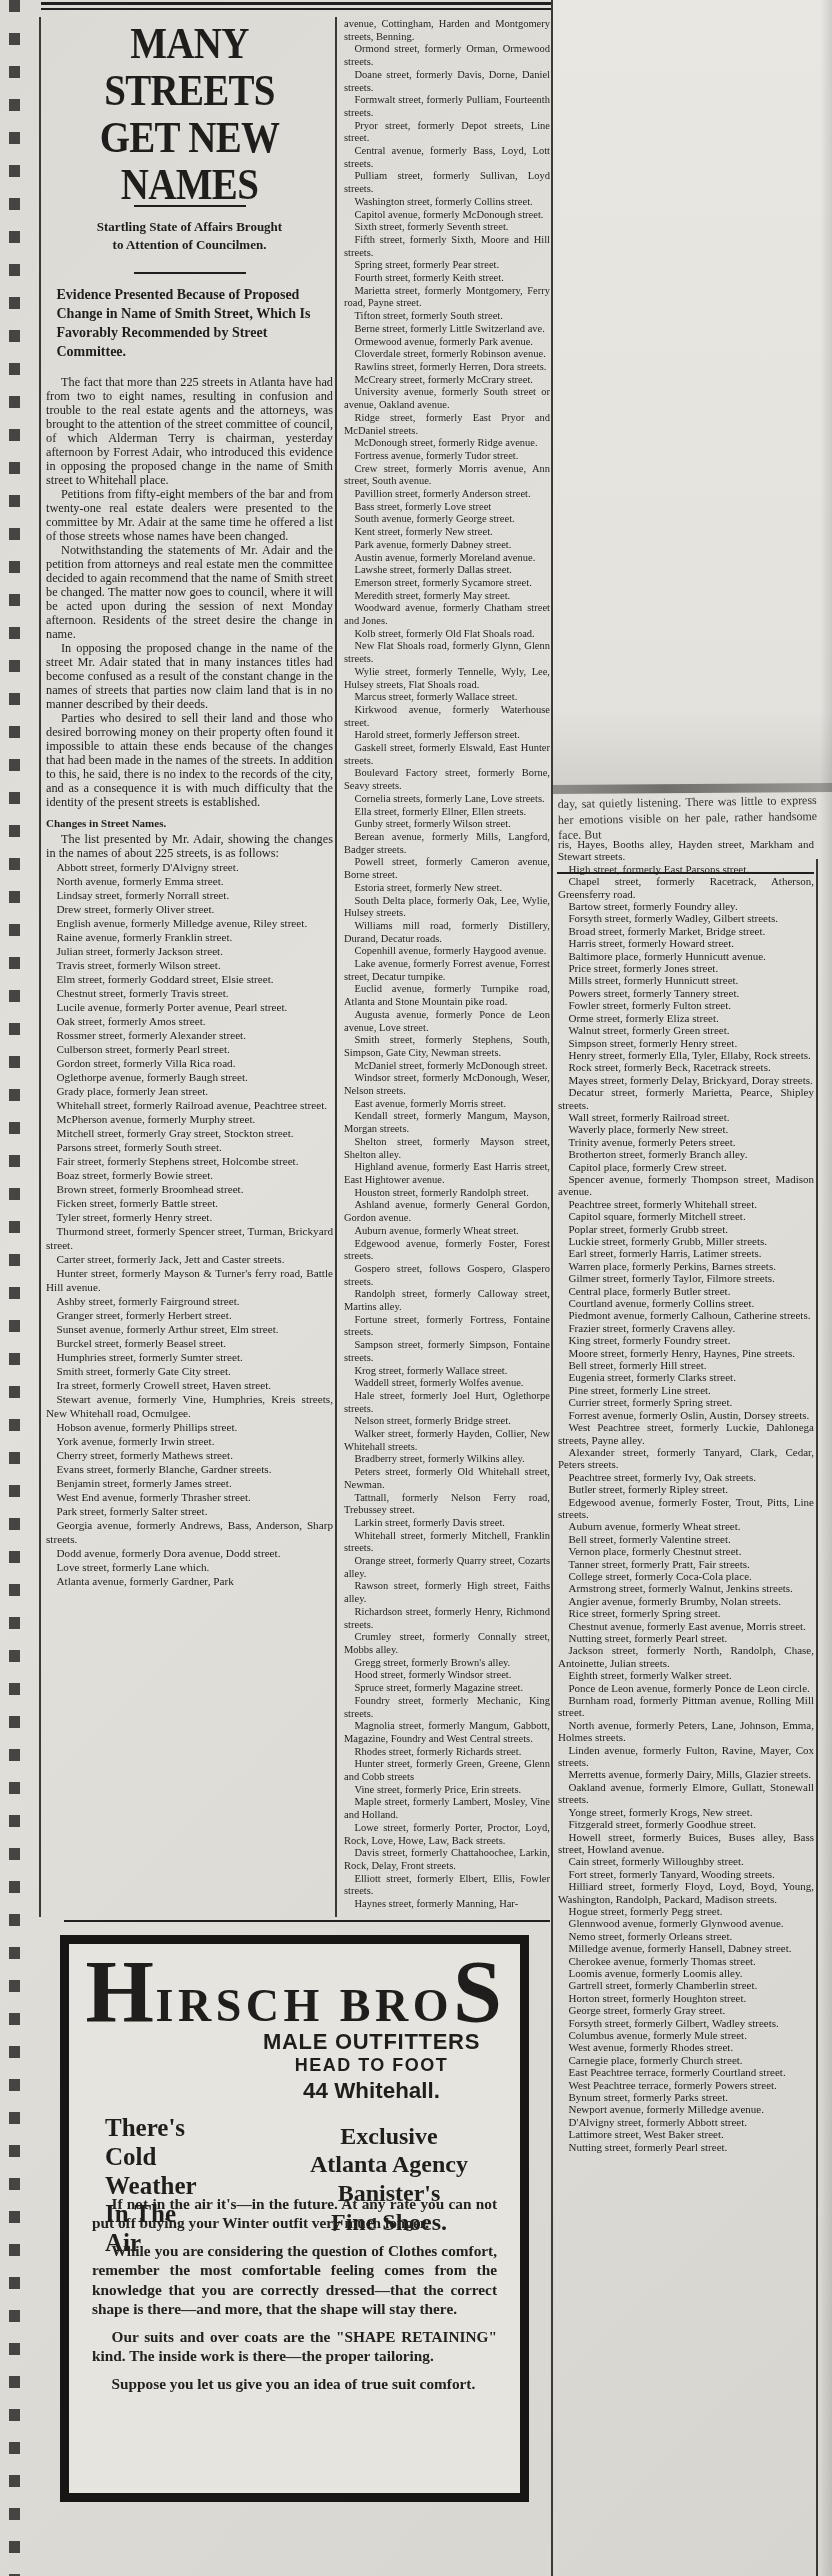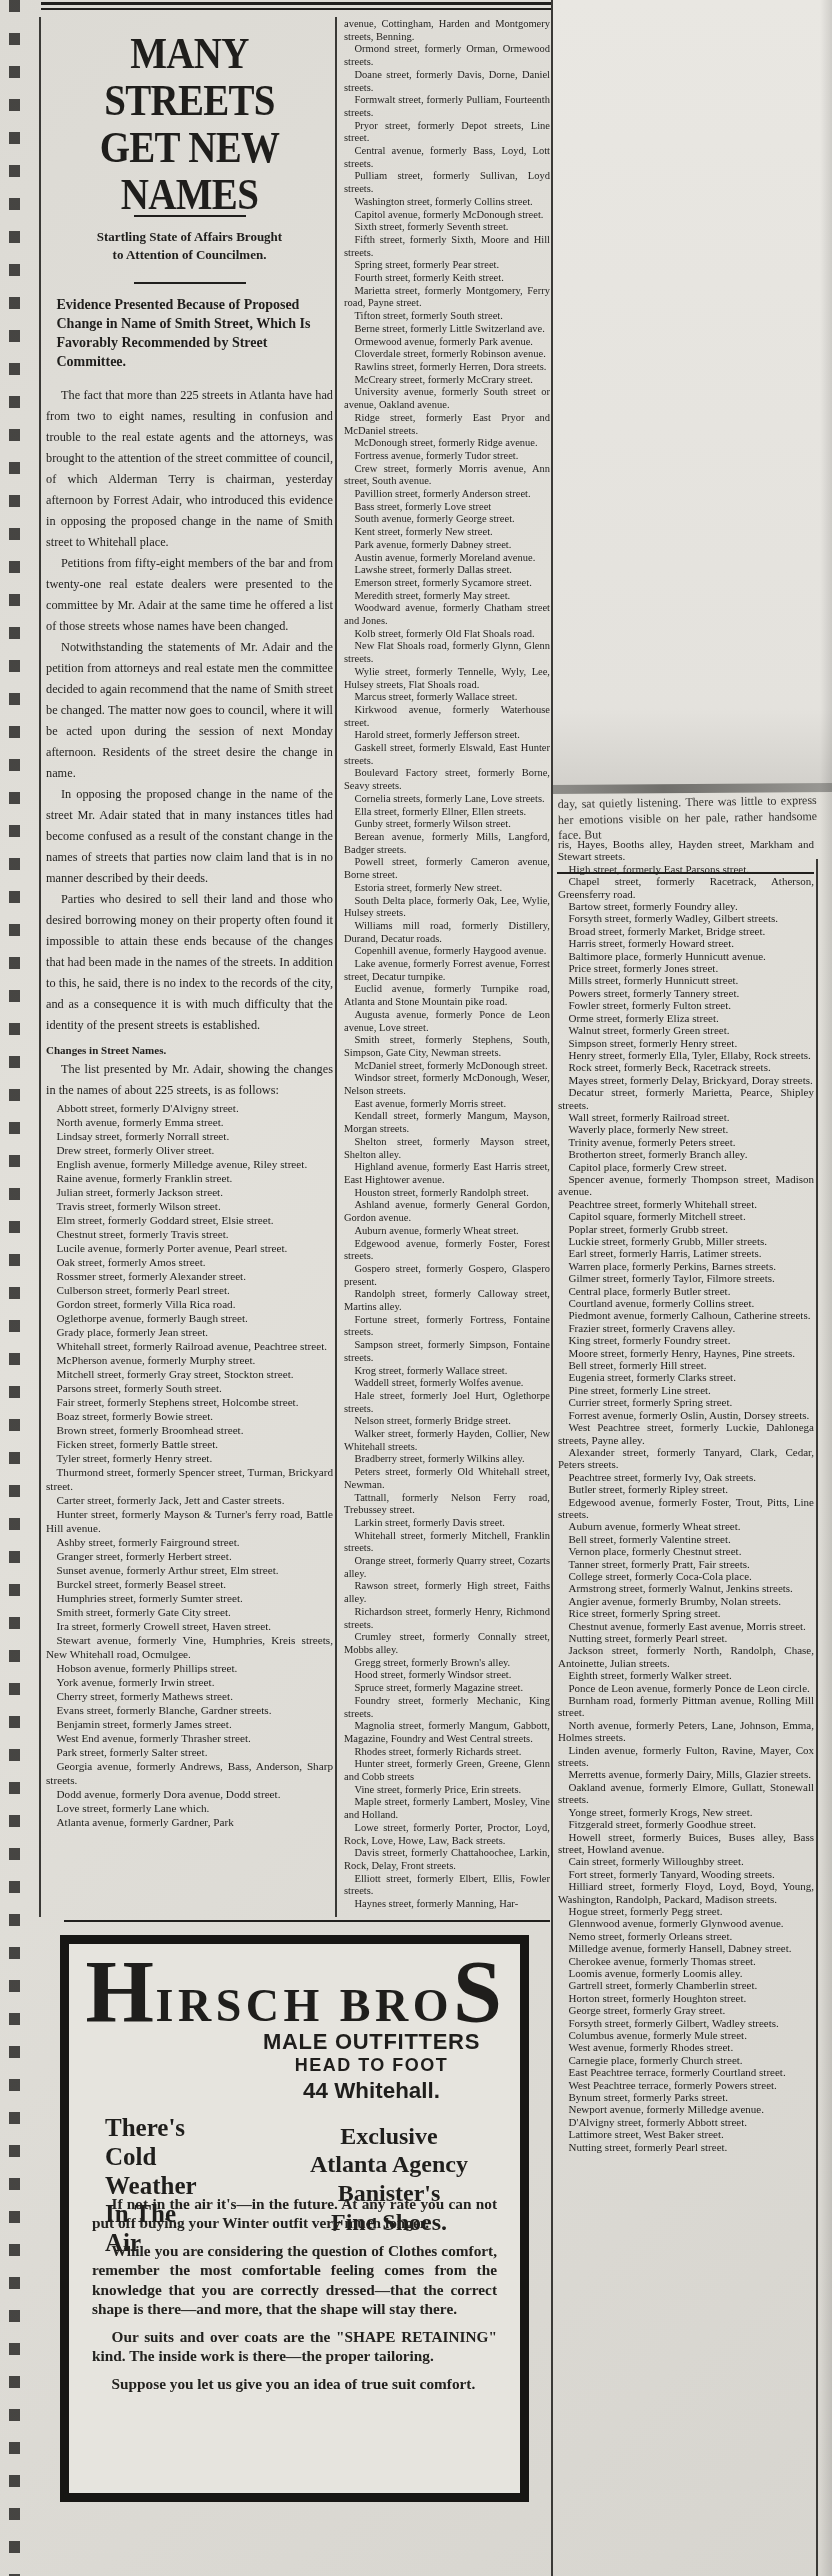--- a/index.html
+++ b/index.html
@@ -15,27 +15,27 @@
   .vrule{position:absolute;background:#3a3936;width:1.5px;}
   
   .blank-top-right{position:absolute;left:553px;top:0;width:280px;height:787px;
     background:linear-gradient(180deg,#e9e7e2 0%,#e4e2dd 90%,#d2d0cb 100%);}
   .tear-streak{position:absolute;left:551px;top:784px;width:281px;height:9px;
     background:linear-gradient(90deg,#8f8e8a,#6f6e6a 40%,#9a9995);transform:rotate(-0.4deg);}
   .right-edge-shade{position:absolute;left:820px;top:0;width:12.7px;height:2576px;
     background:linear-gradient(90deg,rgba(0,0,0,0),rgba(0,0,0,.12));}
 
   
-  .left-col{position:absolute;left:46px;top:27px;width:287px;height:1896px;overflow:hidden;}
+  .left-col{position:absolute;left:46px;top:17px;width:287px;height:1896px;overflow:hidden;}
   .headline{font-weight:bold;font-size:39px;line-height:1.08;text-align:center;
     letter-spacing:-0.7px;transform:scaleY(1.12);transform-origin:top center;margin:3px 0 0 0;}
   .head-rule{width:112px;height:2.2px;background:#201f1d;margin:16.5px auto 10.5px auto;}
   .subhead{font-weight:bold;font-size:13px;line-height:1.45;text-align:center;margin:0;}
   .deck{font-weight:bold;font-size:14px;line-height:1.35;text-align:left;margin:12px 10.5px 0 10.5px;}
-  .body-par{font-size:12.3px;line-height:21px;text-align:justify;text-indent:15px;margin:0;}
+  .body-par{font-size:12.3px;line-height:14px;text-align:justify;text-indent:15px;margin:0;}
   .body-start{margin-top:13.5px;}
   .section-head{font-weight:bold;font-size:11px;text-align:left;margin:7.5px 0 3px 0;}
   .left-col .entry{font-size:11.2px;line-height:14px;}
   .entry{font-size:10.5px;line-height:12.7px;margin:0;text-indent:10.5px;text-align:justify;}
   .cont{text-indent:0;}
 
   
   .mid-col{position:absolute;left:344px;top:18px;width:206px;height:1899px;overflow:hidden;}
   .mid-col .entry{font-size:10.5px;line-height:12.7px;}
 
@@ -218,21 +218,21 @@
         <p class="entry">McDaniel street, formerly McDonough street.</p>
         <p class="entry">Windsor street, formerly McDonough, Weser, Nelson streets.</p>
         <p class="entry">East avenue, formerly Morris street.</p>
         <p class="entry">Kendall street, formerly Mangum, Mayson, Morgan streets.</p>
         <p class="entry">Shelton street, formerly Mayson street, Shelton alley.</p>
         <p class="entry">Highland avenue, formerly East Harris street, East Hightower avenue.</p>
         <p class="entry">Houston street, formerly Randolph street.</p>
         <p class="entry">Ashland avenue, formerly General Gordon, Gordon avenue.</p>
         <p class="entry">Auburn avenue, formerly Wheat street.</p>
         <p class="entry">Edgewood avenue, formerly Foster, Forest streets.</p>
-        <p class="entry">Gospero street, formerly Gospero, Glaspero present.</p>
+        <p class="entry">Gospero street, follows Gospero, Glaspero streets.</p>
         <p class="entry">Randolph street, formerly Calloway street, Martins alley.</p>
         <p class="entry">Fortune street, formerly Fortress, Fontaine streets.</p>
         <p class="entry">Sampson street, formerly Simpson, Fontaine streets.</p>
         <p class="entry">Krog street, formerly Wallace street.</p>
         <p class="entry">Waddell street, formerly Wolfes avenue.</p>
         <p class="entry">Hale street, formerly Joel Hurt, Oglethorpe streets.</p>
         <p class="entry">Nelson street, formerly Bridge street.</p>
         <p class="entry">Walker street, formerly Hayden, Collier, New Whitehall streets.</p>
         <p class="entry">Bradberry street, formerly Wilkins alley.</p>
         <p class="entry">Peters street, formerly Old Whitehall street, Newman.</p>

